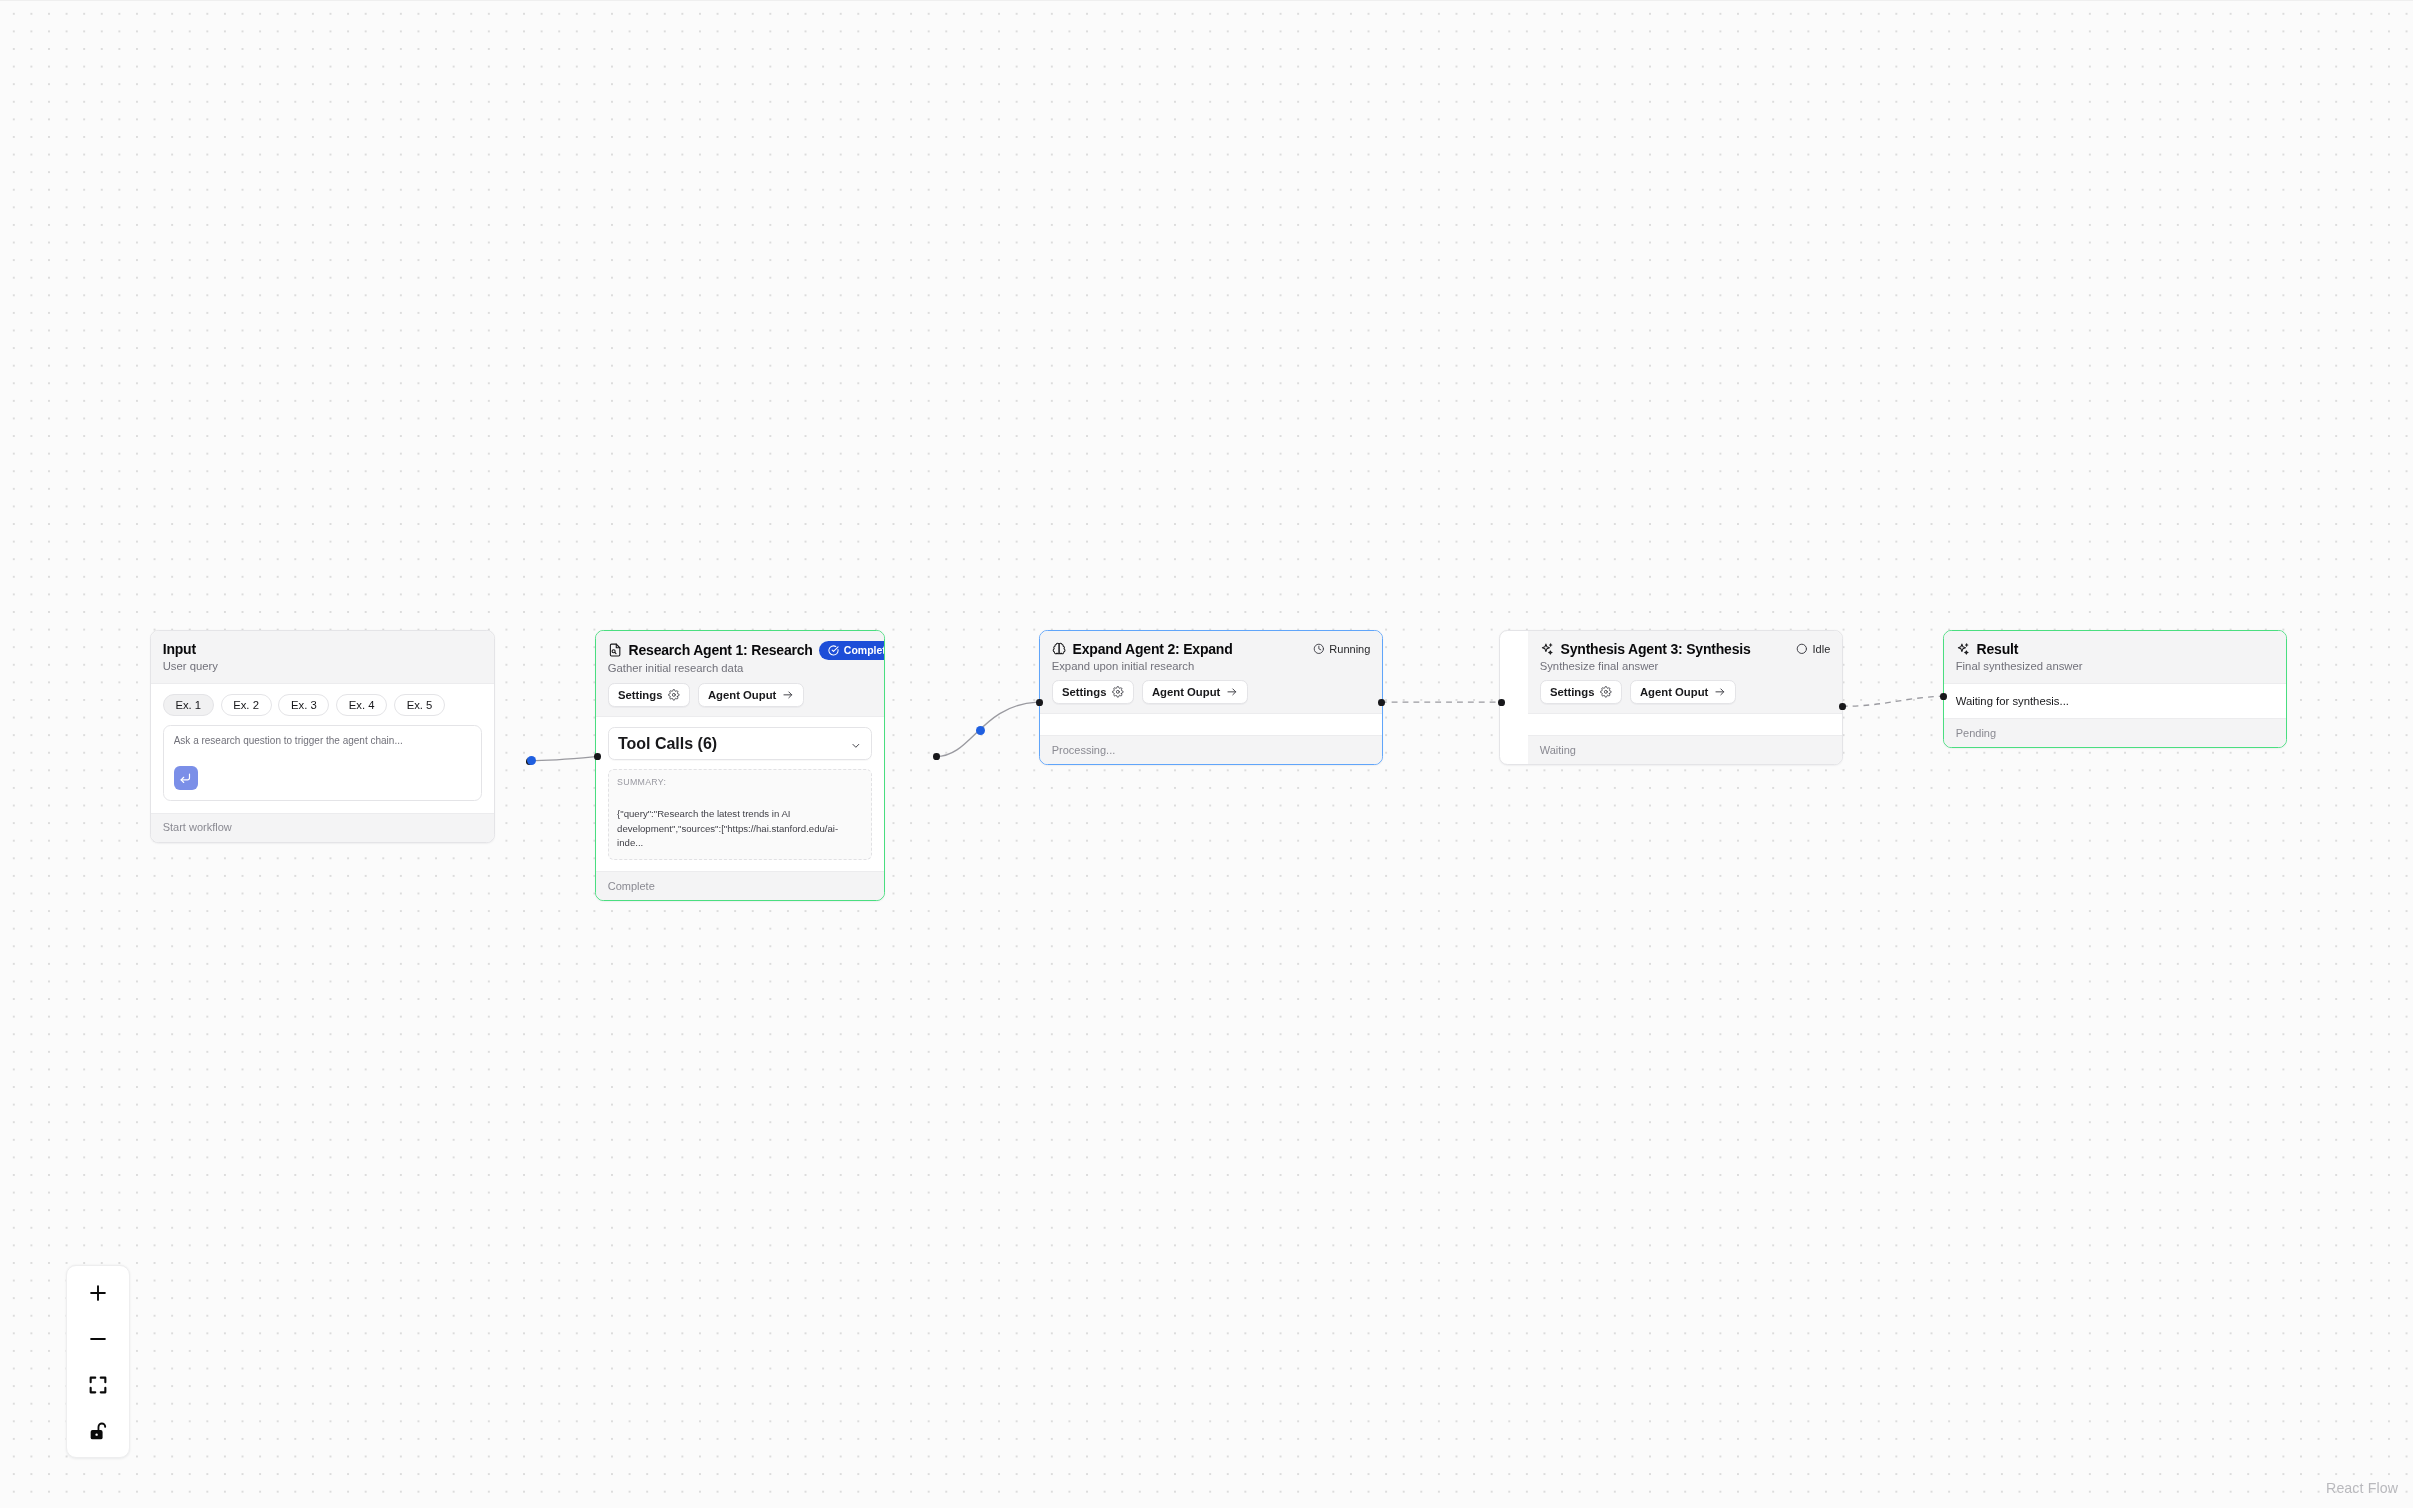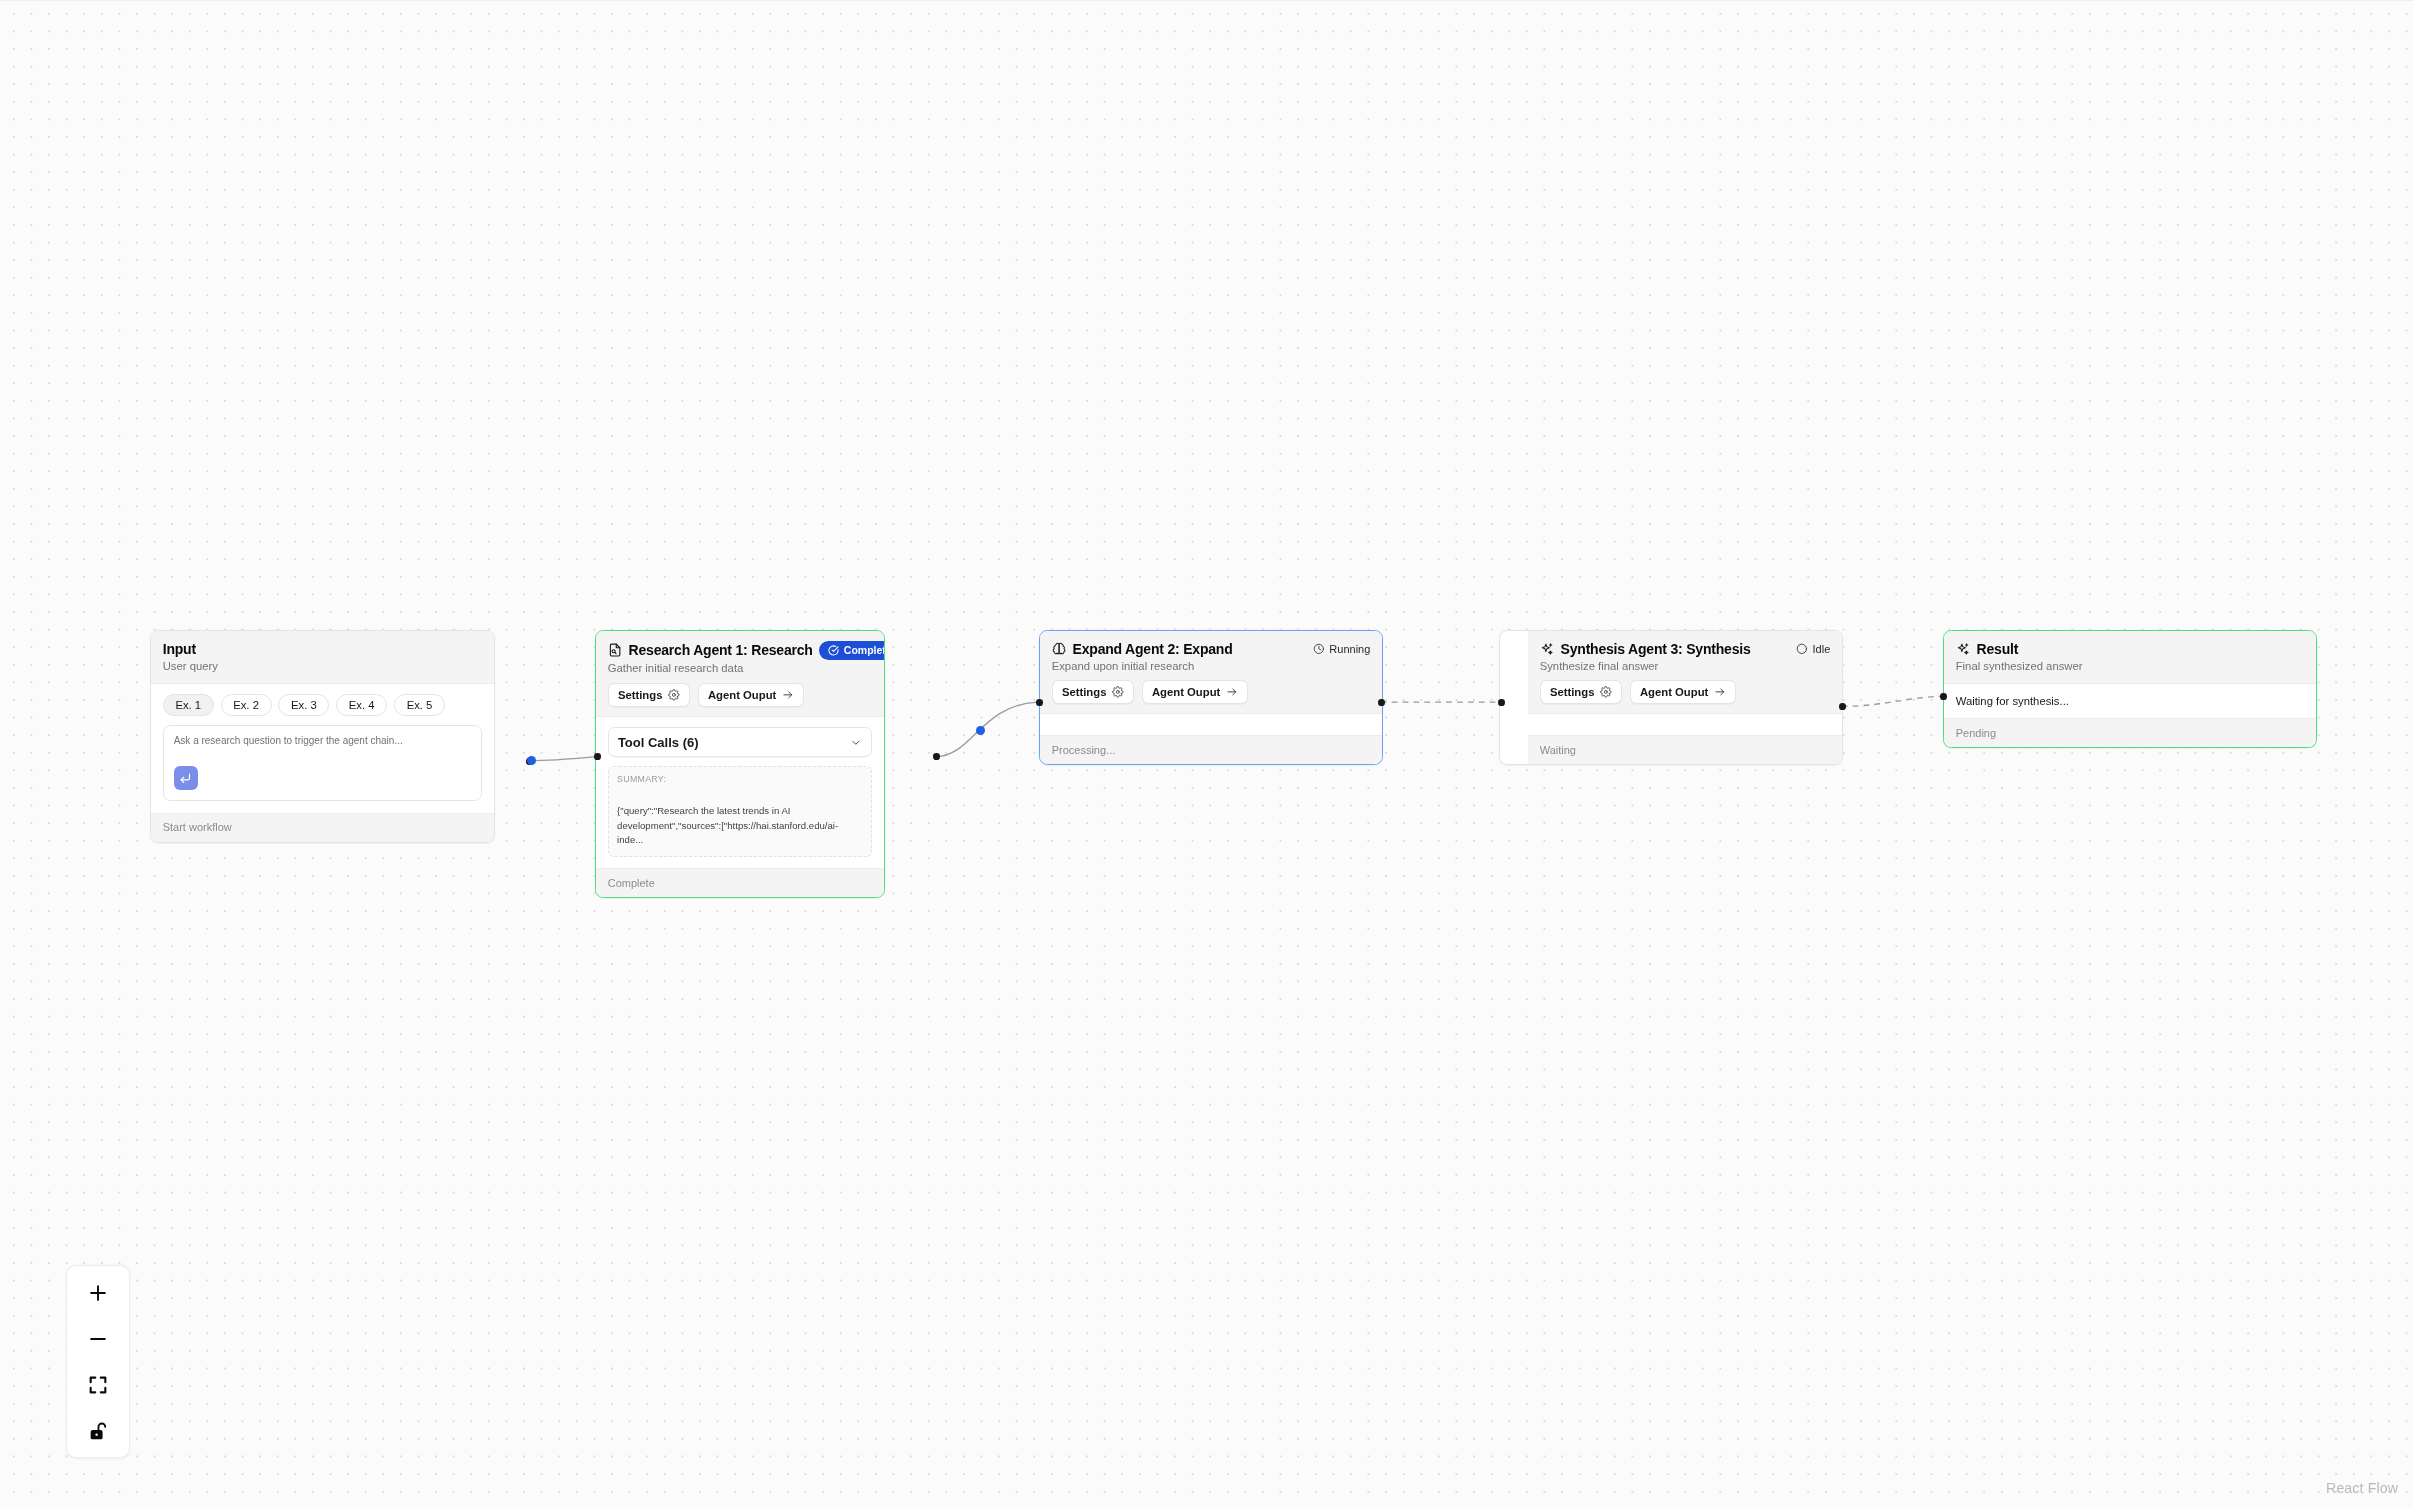--- a/index.html
+++ b/index.html
@@ -192,21 +192,21 @@
   .send-btn svg { width: 12.6px; height: 12.6px; display: block; }
 
   
   .select-box {
     border: 0.8px solid #e4e4e7;
     border-radius: 6.7px;
     background: #ffffff;
     padding: 6.7px 9.2px;
     display: flex;
     align-items: center;
-    font-size: 13px;
+    font-size: 16px;
     font-weight: 600;
     color: #18181b;
     box-shadow: 0 0.8px 0.8px rgba(16,24,40,0.03);
   }
   .select-box .chev { margin-left: auto; width: 11.7px; height: 11.7px; color: #3f3f46; display: block; }
 
   .summary-box {
     margin-top: 8.4px;
     border: 0.8px dashed #e1e1e4;
     border-radius: 5.9px;
@@ -480,21 +480,21 @@
                 <polyline points="14 6 20 12 14 18"></polyline>
             </svg>
           </span>
         </div>
       </div>
     </div>
     <div class="node-body empty"></div>
     <div class="node-footer">Waiting</div>
   </div>
 
-  <div class="node selected-green" id="node-result" style="left:1943px; top:630px; width:374px;">
+  <div class="node selected-green" id="node-result" style="left:1943px; top:630px; width:344px;">
     <div class="node-header" style="padding-bottom:11px;">
       <div class="node-title-row">
         <span class="node-icon">
           <svg viewBox="0 0 24 24" fill="none" stroke="currentColor" stroke-width="1.7" stroke-linecap="round" stroke-linejoin="round">
             <path d="M10 3.5 11.7 8 16 9.7 11.7 11.4 10 16 8.3 11.4 4 9.7 8.3 8z"></path>
             <path d="M18 3v4"></path>
               <path d="M16 5h4"></path>
             <path d="M17.5 15 18.3 17 20.3 17.8 18.3 18.6 17.5 20.6 16.7 18.6 14.7 17.8 16.7 17z"></path>
           </svg>
         </span>

